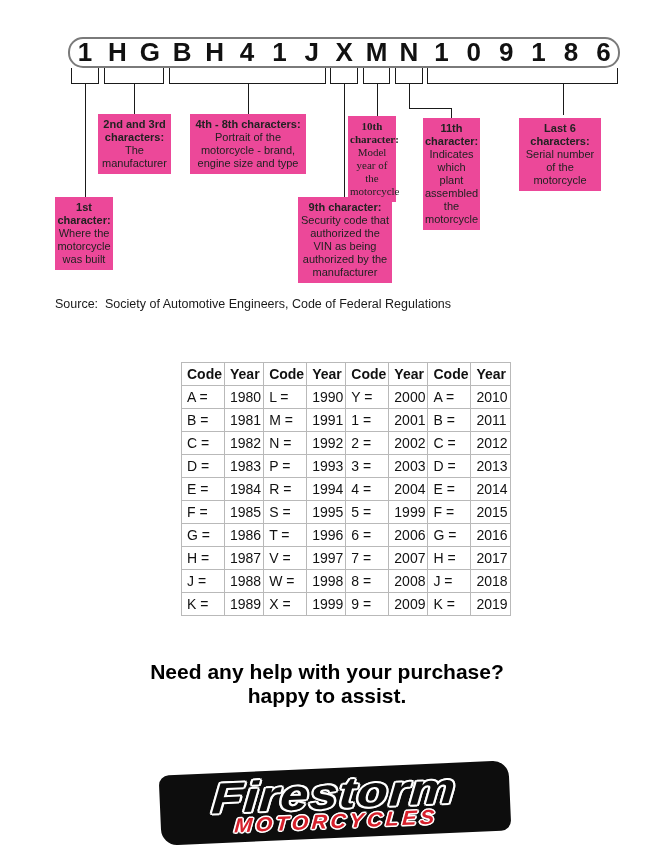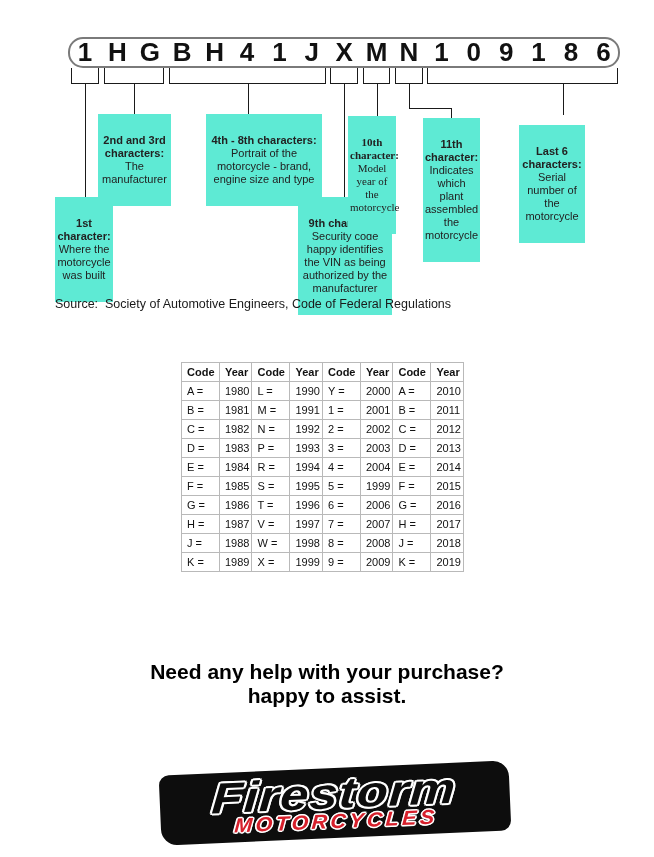--- a/index.html
+++ b/index.html
@@ -40,22 +40,22 @@
     border-left: 1px solid #1a1a1a;
     border-right: 1px solid #1a1a1a;
     border-bottom: 1px solid #1a1a1a;
   }
   .vline { position: absolute; width: 1px; background: #1a1a1a; }
   .hline { position: absolute; height: 1px; background: #1a1a1a; }
 
   
   .anno {
     position: absolute;
-    background: #5eead4;
-    padding: 20px 2px;
+    background: #ec4899;
+    padding: 4px 2px;
     text-align: center;
     font-size: 11px;
     line-height: 13px;
     color: #222222;
   }
   .anno .anno-title { font-weight: bold; }
   .anno .anno-body { font-weight: normal; }
 
   
   .source-line {
@@ -64,21 +64,21 @@
     font-size: 12.5px;
     color: #1a1a1a;
     white-space: pre;
   }
 
   
   .year-table {
     position: absolute;
     left: 181px; top: 362px;
     border-collapse: collapse;
-    font-size: 11px;
+    font-size: 14px;
     color: #111111;
   }
   .year-table th, .year-table td {
     border: 1px solid #b9b9b9;
     padding: 3px 2px 3px 5px;
     height: 17px;
     text-align: left;
     font-weight: normal;
     white-space: nowrap;
   }
@@ -183,37 +183,37 @@
   <div class="vline" style="left:563px; top:84px; height:31px;"></div>
 
   <div class="anno" style="left:55px; top:197px; width:58px;">
     <div class="anno-title">1st character:</div>
     <div class="anno-body">Where the motorcycle was built</div>
   </div>
   <div class="anno" style="left:98px; top:114px; width:73px;">
     <div class="anno-title">2nd and 3rd characters:</div>
     <div class="anno-body">The manufacturer</div>
   </div>
-  <div class="anno" style="left:206px; top:114px; width:116px;">
+  <div class="anno" style="left:190px; top:114px; width:116px;">
     <div class="anno-title">4th - 8th characters:</div>
     <div class="anno-body">Portrait of the motorcycle - brand, engine size and type</div>
   </div>
   <div class="anno" style="left:298px; top:197px; width:94px;">
     <div class="anno-title">9th character:</div>
-    <div class="anno-body">Security code happy identifies the VIN as being authorized by the manufacturer</div>
+    <div class="anno-body">Security code that authorized the VIN as being authorized by the manufacturer</div>
   </div>
   <div class="anno" style="left:348px; top:116px; width:48px;font-family:Liberation Serif, serif;">
     <div class="anno-title">10th character:</div>
     <div class="anno-body">Model year of the motorcycle</div>
   </div>
   <div class="anno" style="left:423px; top:118px; width:57px;">
     <div class="anno-title">11th character:</div>
     <div class="anno-body">Indicates which plant assembled the motorcycle</div>
   </div>
-  <div class="anno" style="left:519px; top:125px; width:66px;">
+  <div class="anno" style="left:519px; top:118px; width:82px;">
     <div class="anno-title">Last 6 characters:</div>
     <div class="anno-body">Serial number of the motorcycle</div>
   </div>
 
   <div class="source-line">Source:  Society of Automotive Engineers, Code of Federal Regulations</div>
 
   <table class="year-table" id="year-table">
     <thead>
         <tr>
           <th class="col-code">Code</th>

